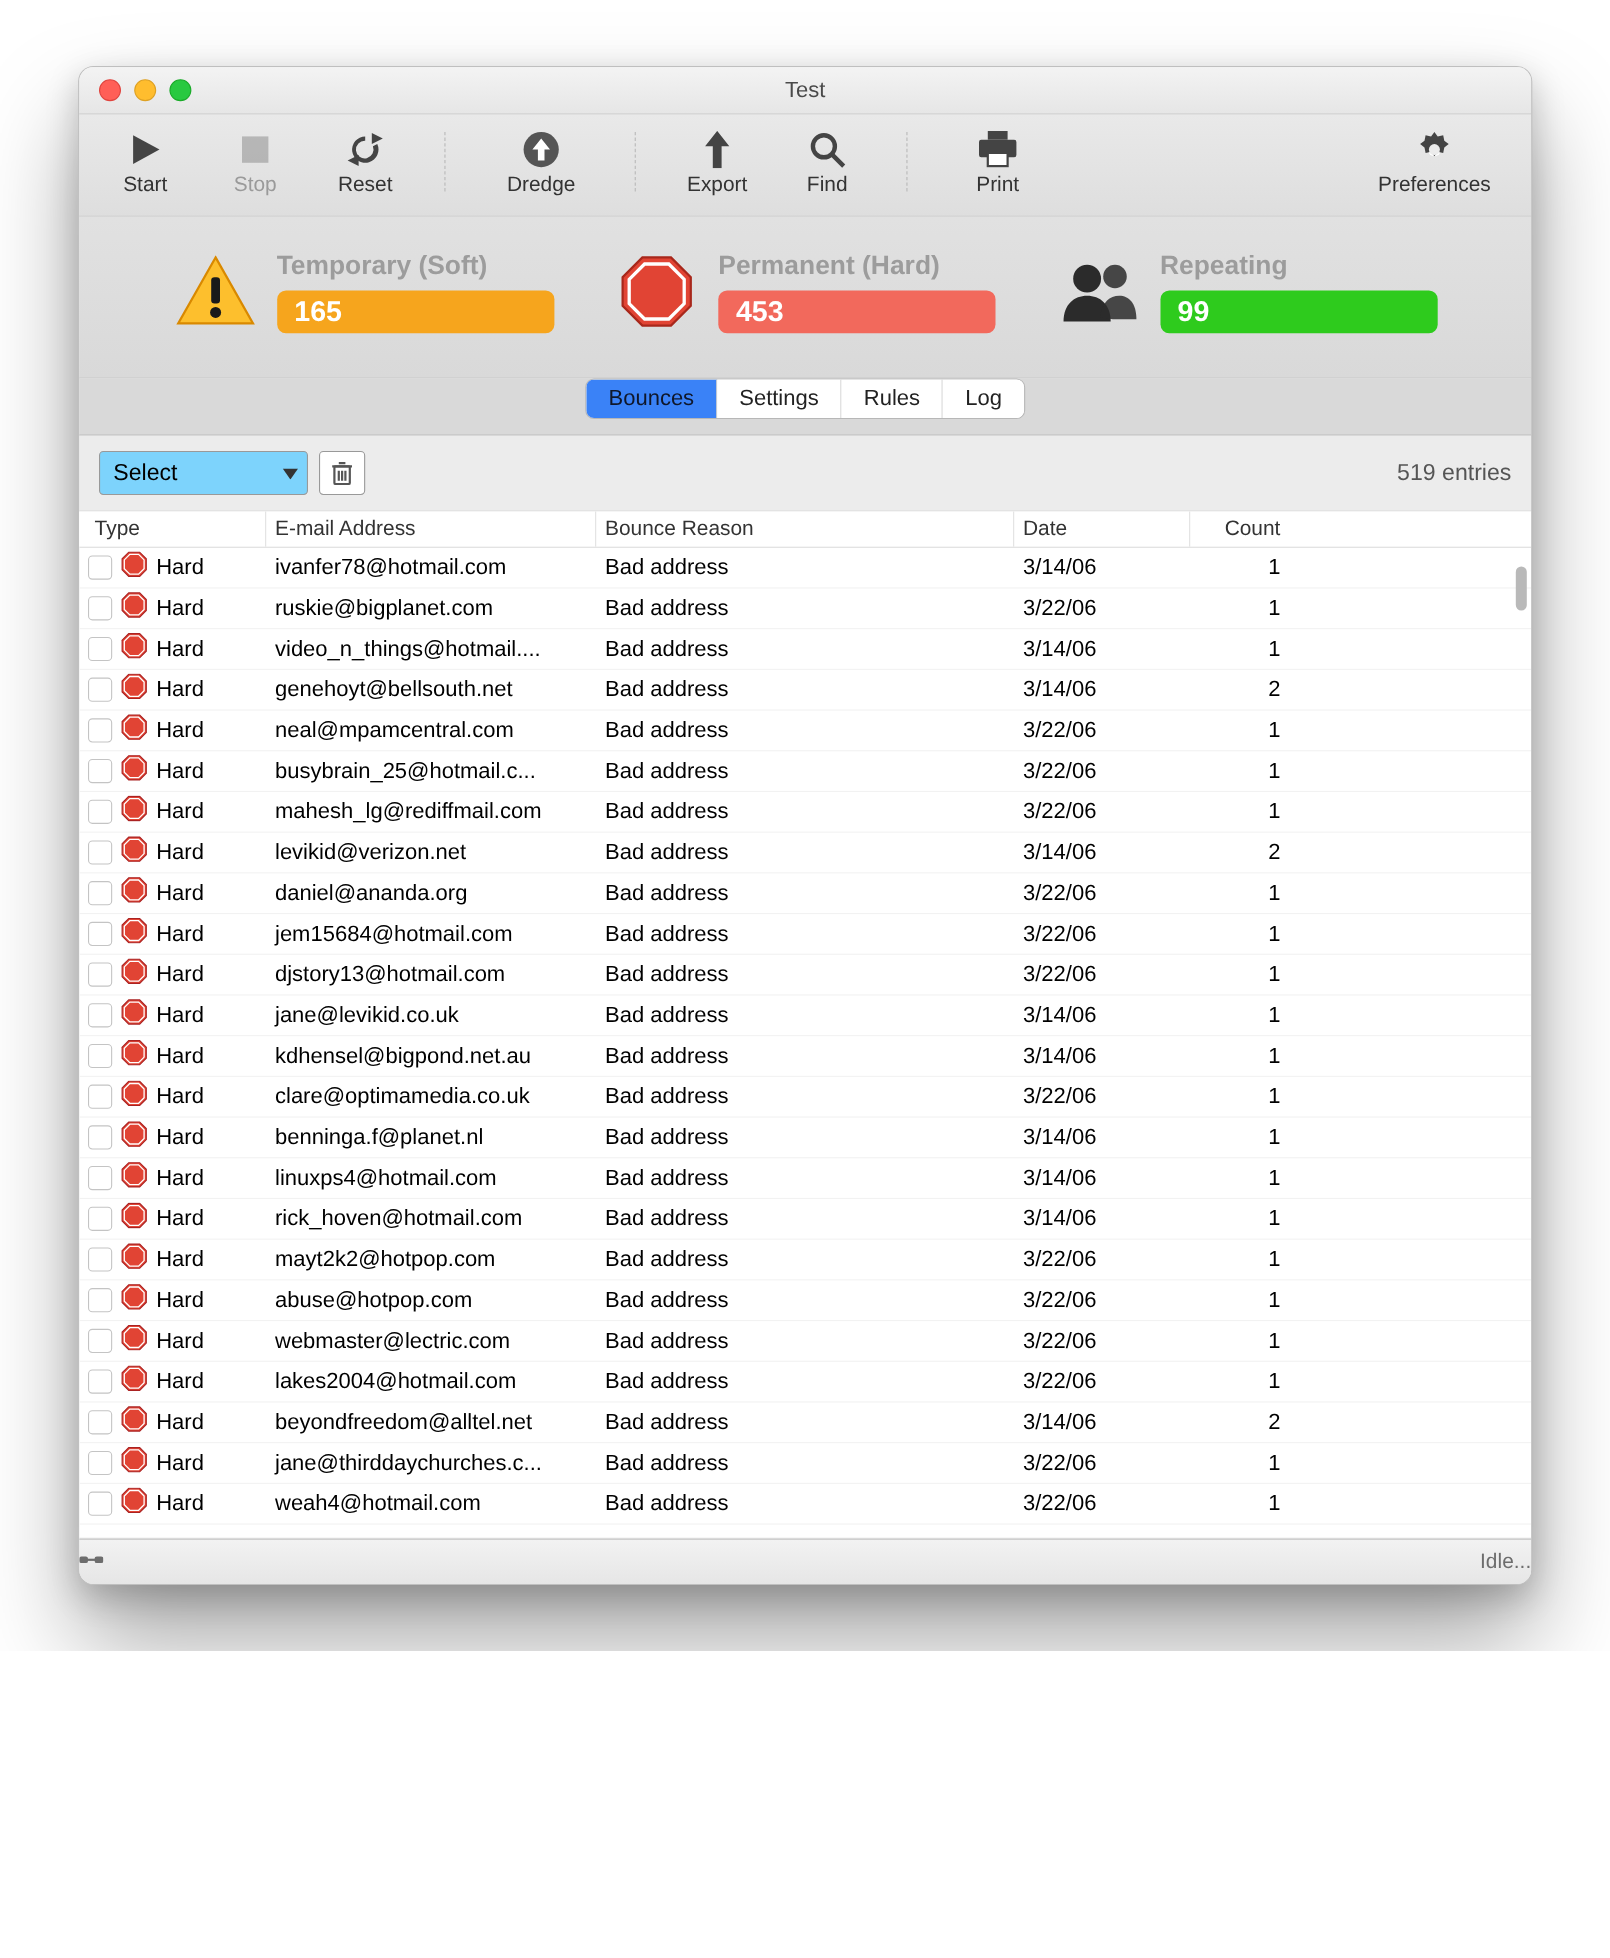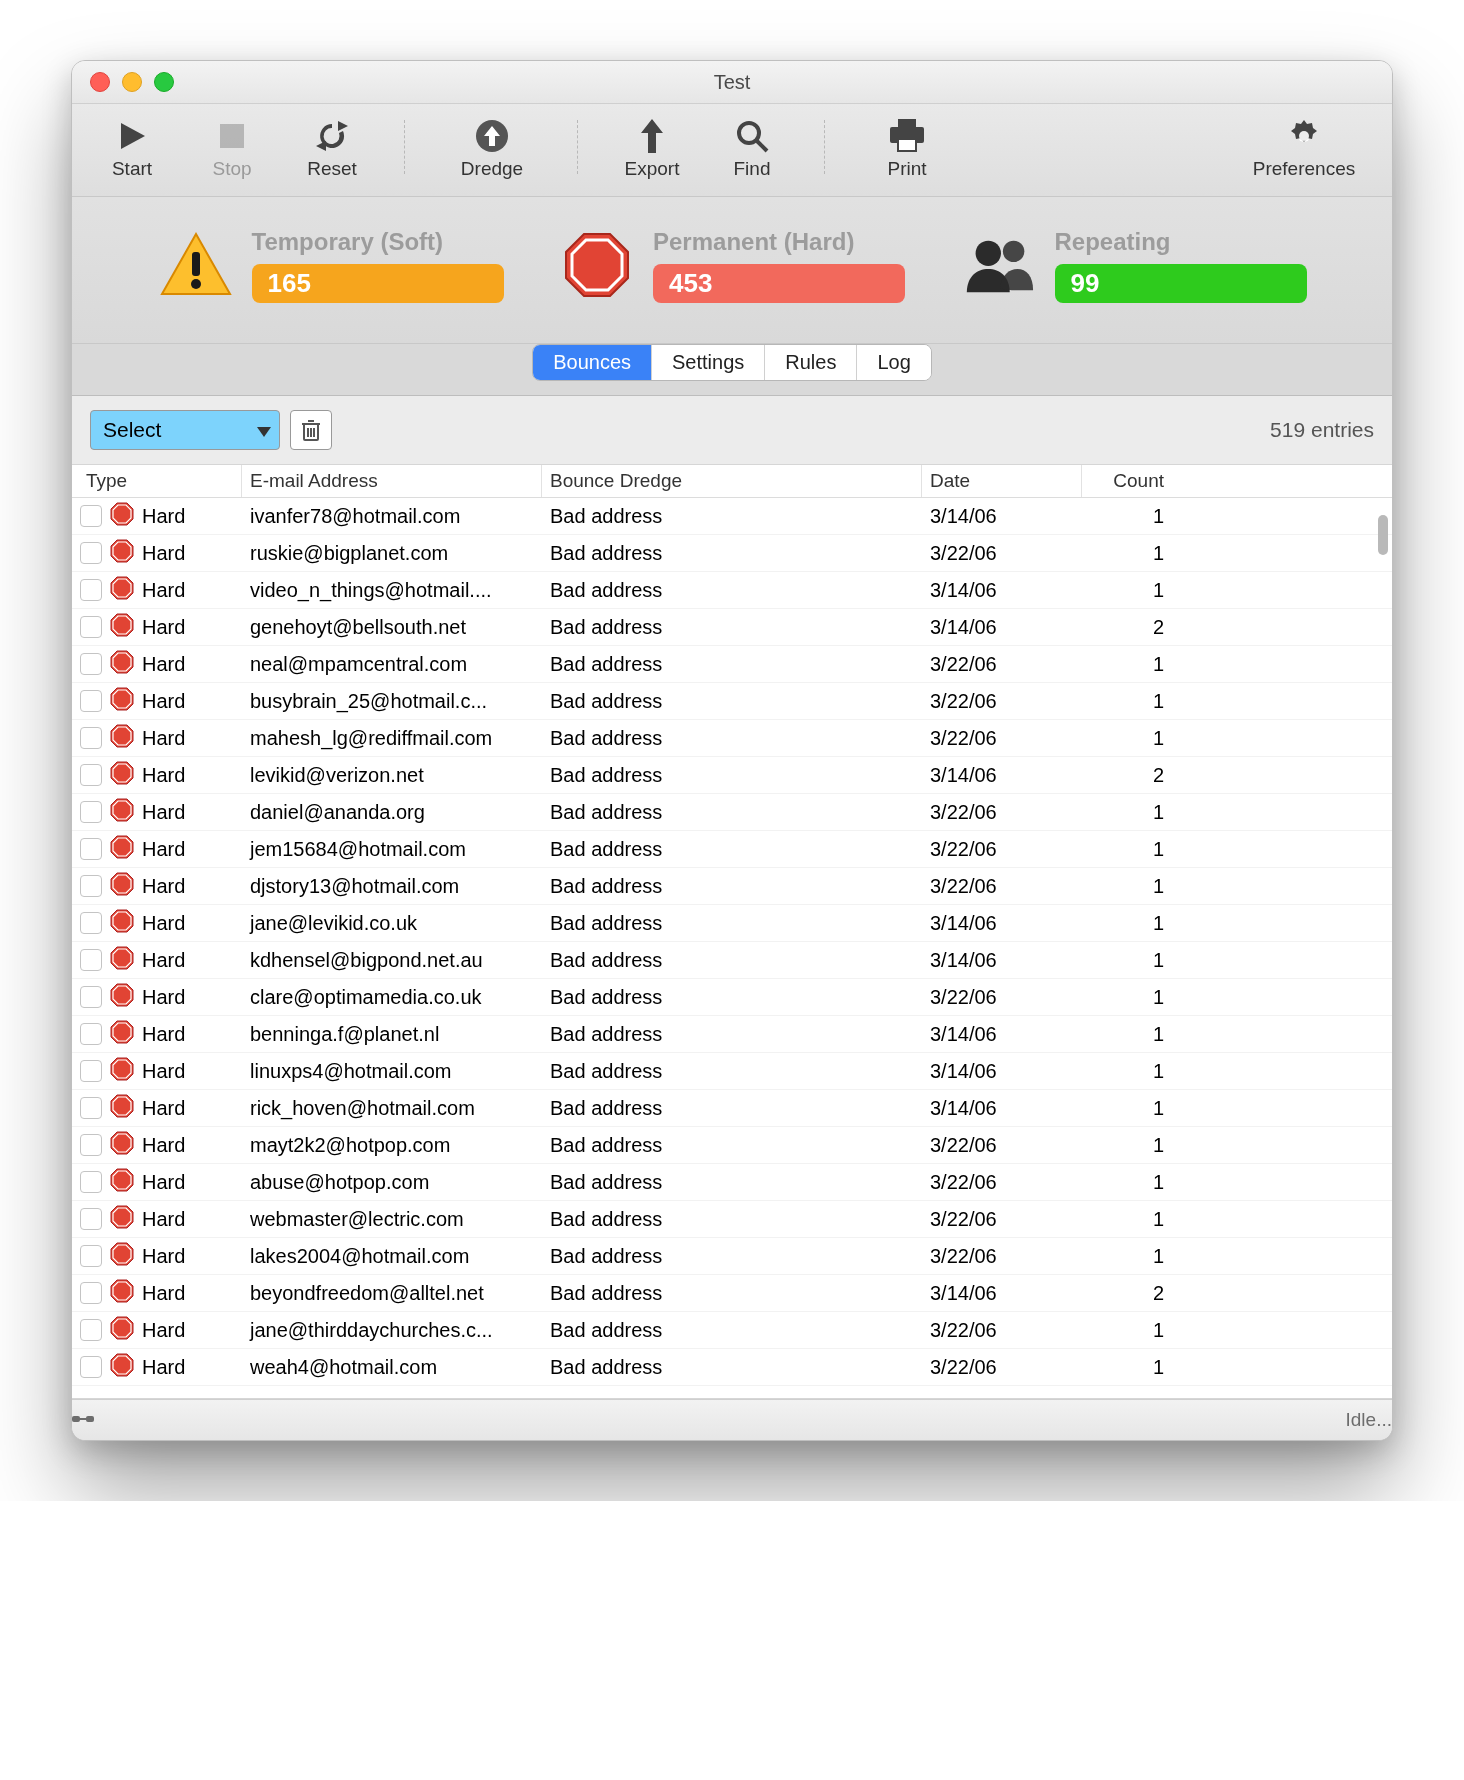--- a/index.html
+++ b/index.html
@@ -31,21 +31,21 @@
   .stat .label{font-size:24px;font-weight:600;color:#9c9c9c;}
   .pill{min-width:220px;padding:4px 16px;border-radius:8px;color:#fff;font-size:26px;font-weight:700;}
   .pill.orange{background:#f6a51d;}
   .pill.red{background:#f2695c;}
   .pill.green{background:#2ecb1d;}
 
   .segrow{display:flex;justify-content:center;padding-bottom:14px;background:#d9d9d9;border-bottom:1px solid #bdbdbd;}
   .seg{display:flex;border:1px solid #b7b7b7;border-radius:8px;overflow:hidden;background:#fff;}
   .seg button{border:none;background:#fff;padding:6px 20px;font-size:20px;color:#222;border-right:1px solid #d0d0d0;cursor:pointer;}
   .seg button:last-child{border-right:none;}
-  .seg button.active{background:#3a82f7;color:#ffffff;}
+  .seg button.active{background:#3a82f7;color:#0f172a;}
 
   .controls{display:flex;align-items:center;padding:14px 18px;background:#ececec;}
   .select-dd{display:flex;align-items:center;background:#7dd3fc;border:1px solid #999;border-radius:4px;width:168px;height:38px;padding:0 8px 0 12px;font-size:21px;cursor:pointer;justify-content:space-between;}
   .select-dd .caret{margin-left:auto;}
   .trash{width:40px;height:38px;margin-left:10px;border:1px solid #999;border-radius:4px;background:#fff;display:flex;align-items:center;justify-content:center;cursor:pointer;}
   .entries{margin-left:auto;color:#555;font-size:21px;}
 
   .table-wrap{background:#fff;border-top:1px solid #d6d6d6;border-bottom:1px solid #d6d6d6;position:relative;}
   .thead{display:flex;font-size:19px;color:#333;background:#fff;border-bottom:1px solid #dcdcdc;height:32px;align-items:center;}
   .th{padding:0 8px;display:flex;align-items:center;height:100%;border-right:1px solid #e2e2e2;box-sizing:border-box;}
@@ -230,21 +230,21 @@
           <line x1="14" y1="10" x2="14" y2="19"></line>
         </svg>
     </div>
     <div class="entries">519 entries</div>
   </div>
 
   <div class="table-wrap">
     <div class="thead">
       <div class="th c-type">Type</div>
       <div class="th c-email">E-mail Address</div>
-      <div class="th c-reason">Bounce Dredge</div>
+      <div class="th c-reason">Bounce Reason</div>
       <div class="th c-date">Date</div>
       <div class="th c-count">Count</div>
     </div>
     <div class="tbody" id="tbody">
         <div class="row">
           <div class="c-type">
             <span class="chk"></span>
             <span><svg class="octa" viewBox="0 0 24 24">
                 <polygon points="7,1 17,1 23,7 23,17 17,23 7,23 1,17 1,7" fill="#e14434" stroke="#a22" stroke-width="1"></polygon>
                 <polygon points="8,3 16,3 21,8 21,16 16,21 8,21 3,16 3,8" fill="none" stroke="#fff" stroke-width="1.2"></polygon>

